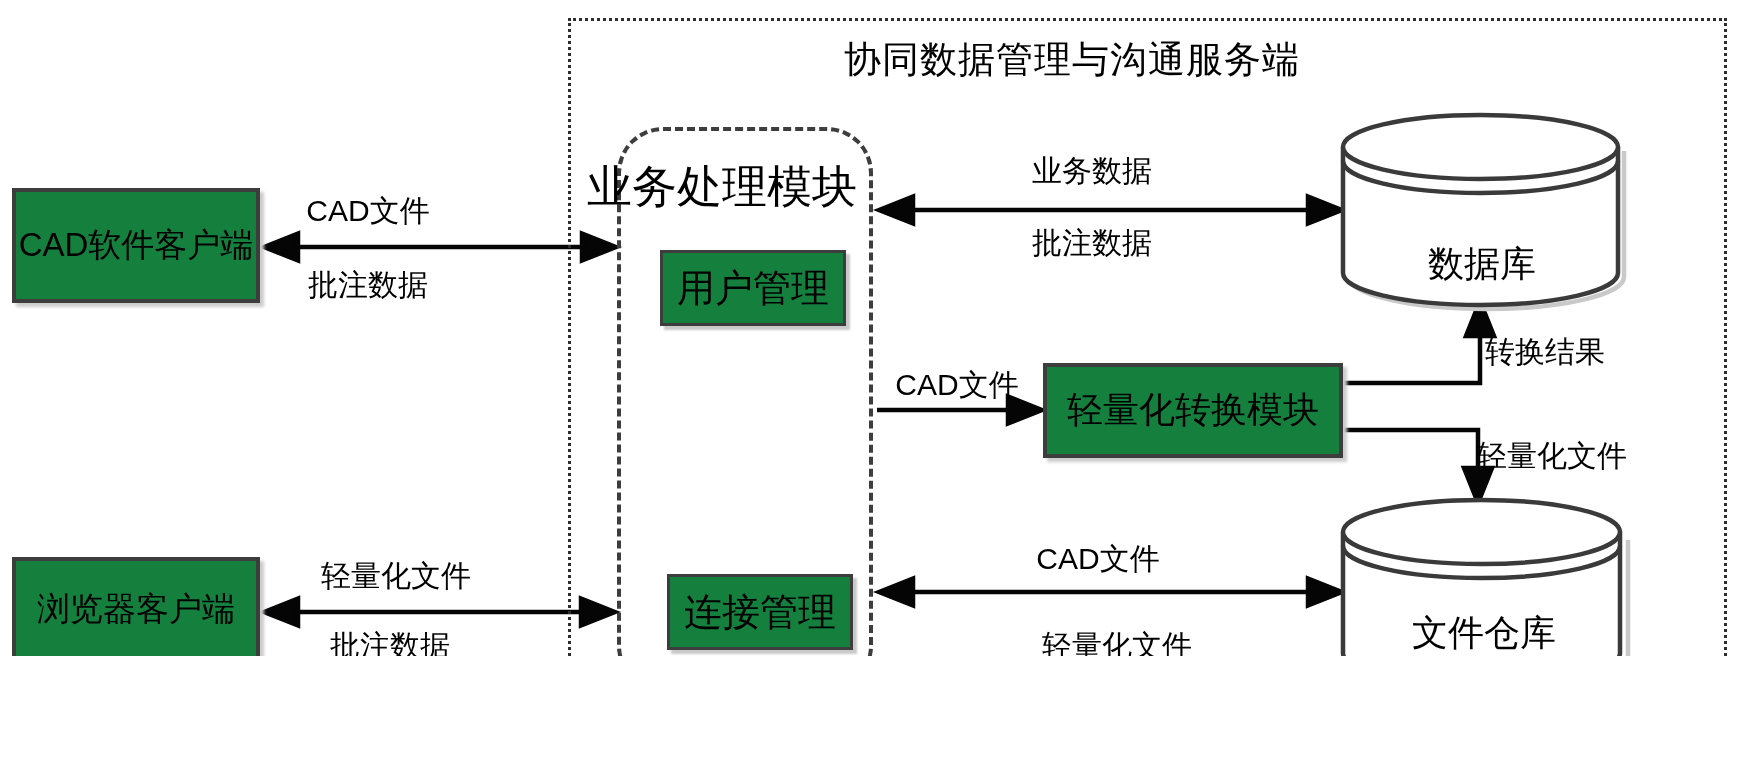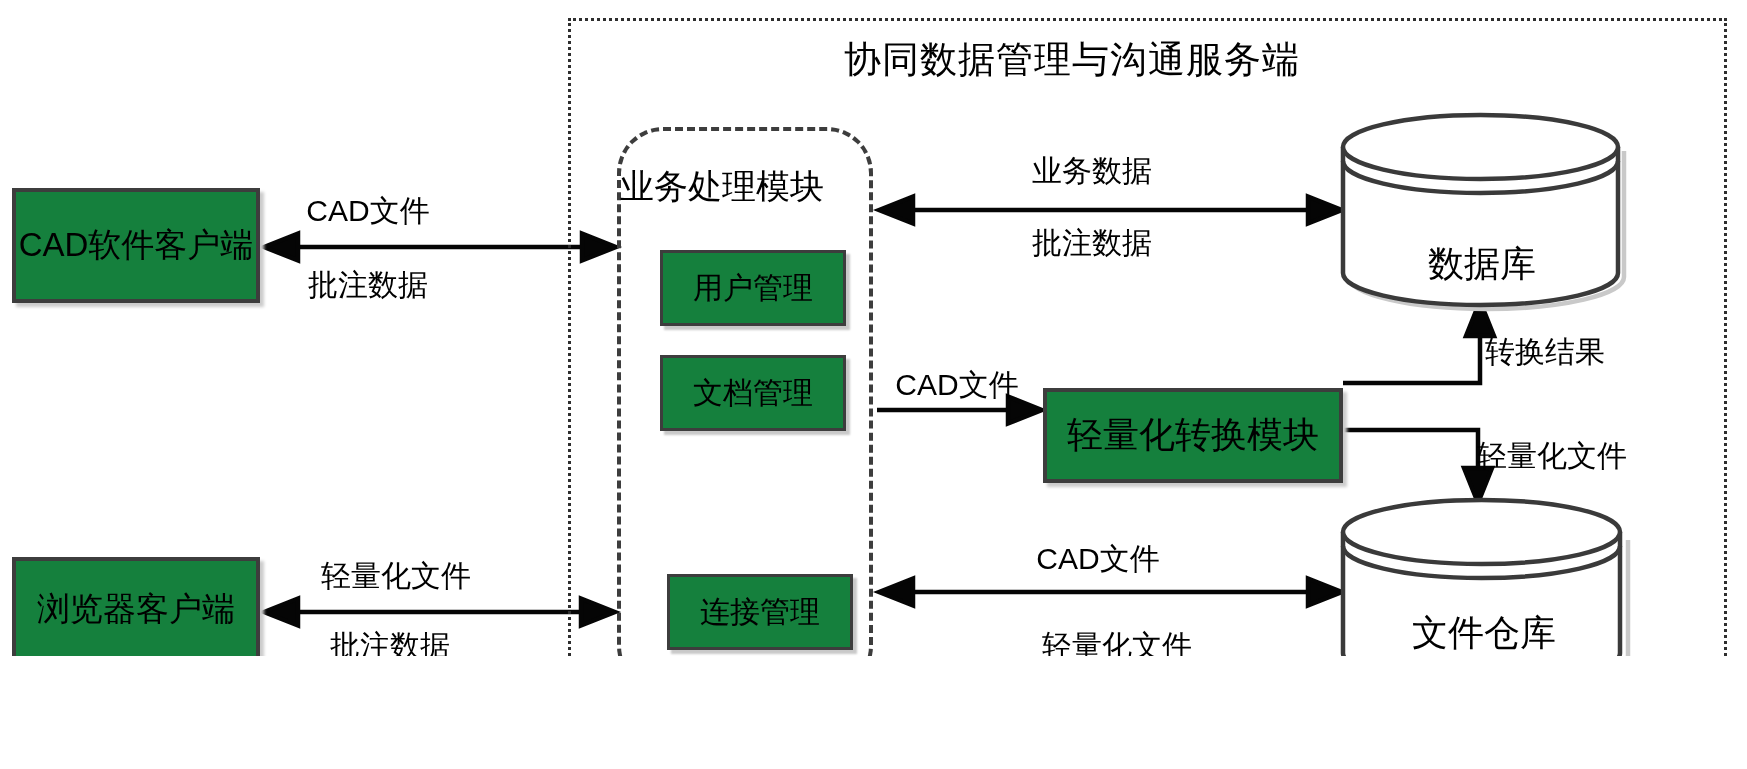--- a/index.html
+++ b/index.html
@@ -35,30 +35,30 @@
   .browser-client{top:557px;height:105px;}
   .business-module{
     position:absolute;box-sizing:border-box;
     left:617px;top:127px;width:256px;height:565px;
     border:4px dashed #3d3d3d;border-radius:46px;
     background:transparent;
   }
   .business-module-label{
     position:absolute;left:722px;top:187px;
     transform:translate(-50%,-50%);
-    font-size:34px;white-space:nowrap;
+    font-size:45px;white-space:nowrap;
   }
   .submodule{
     left:660px;width:186px;height:76px;
-    border-width:3px;font-size:30px;
+    border-width:3px;font-size:38px;
     box-shadow:4px 4px 2px #c9c9c9;
   }
   .sub-0{top:250px;} .sub-1{top:355px;} .sub-2{top:465px;} .sub-3{top:574px;margin-left:7px;}
   .conversion-module{
-    left:1043px;top:363px;width:300px;height:95px;font-size:36px;margin-top:25px;
+    left:1043px;top:363px;width:300px;height:95px;font-size:36px;
   }
   .cyl-label{
     position:absolute;transform:translate(-50%,-50%);
     font-size:36px;white-space:nowrap;
   }
   .db-label{left:1482px;top:264px;}
   .fr-label{left:1484px;top:633px;}
   .edge-label{
     position:absolute;transform:translate(-50%,-50%);
     font-size:30px;white-space:nowrap;background:transparent;
@@ -131,21 +131,20 @@
 
   <div class="diagram-title">协同数据管理与沟通服务端</div>
 
   <div class="node-box client-box cad-client">CAD软件客户端</div>
   <div class="node-box client-box browser-client">浏览器客户端</div>
 
   <div class="business-module"></div>
   <div class="business-module-label">业务处理模块</div>
 
   <div class="node-box submodule sub-0">用户管理</div>
-  <div class="node-box submodule sub-1">文档管理</div>
   <div class="node-box submodule sub-3">连接管理</div>
 
   <div class="node-box conversion-module">轻量化转换模块</div>
 
   <div class="cyl-label db-label">数据库</div>
   <div class="cyl-label fr-label">文件仓库</div>
 
   <div class="edge-label" style="left:368px;top:211px;">CAD文件</div>
   <div class="edge-label" style="left:368px;top:285px;">批注数据</div>
 

